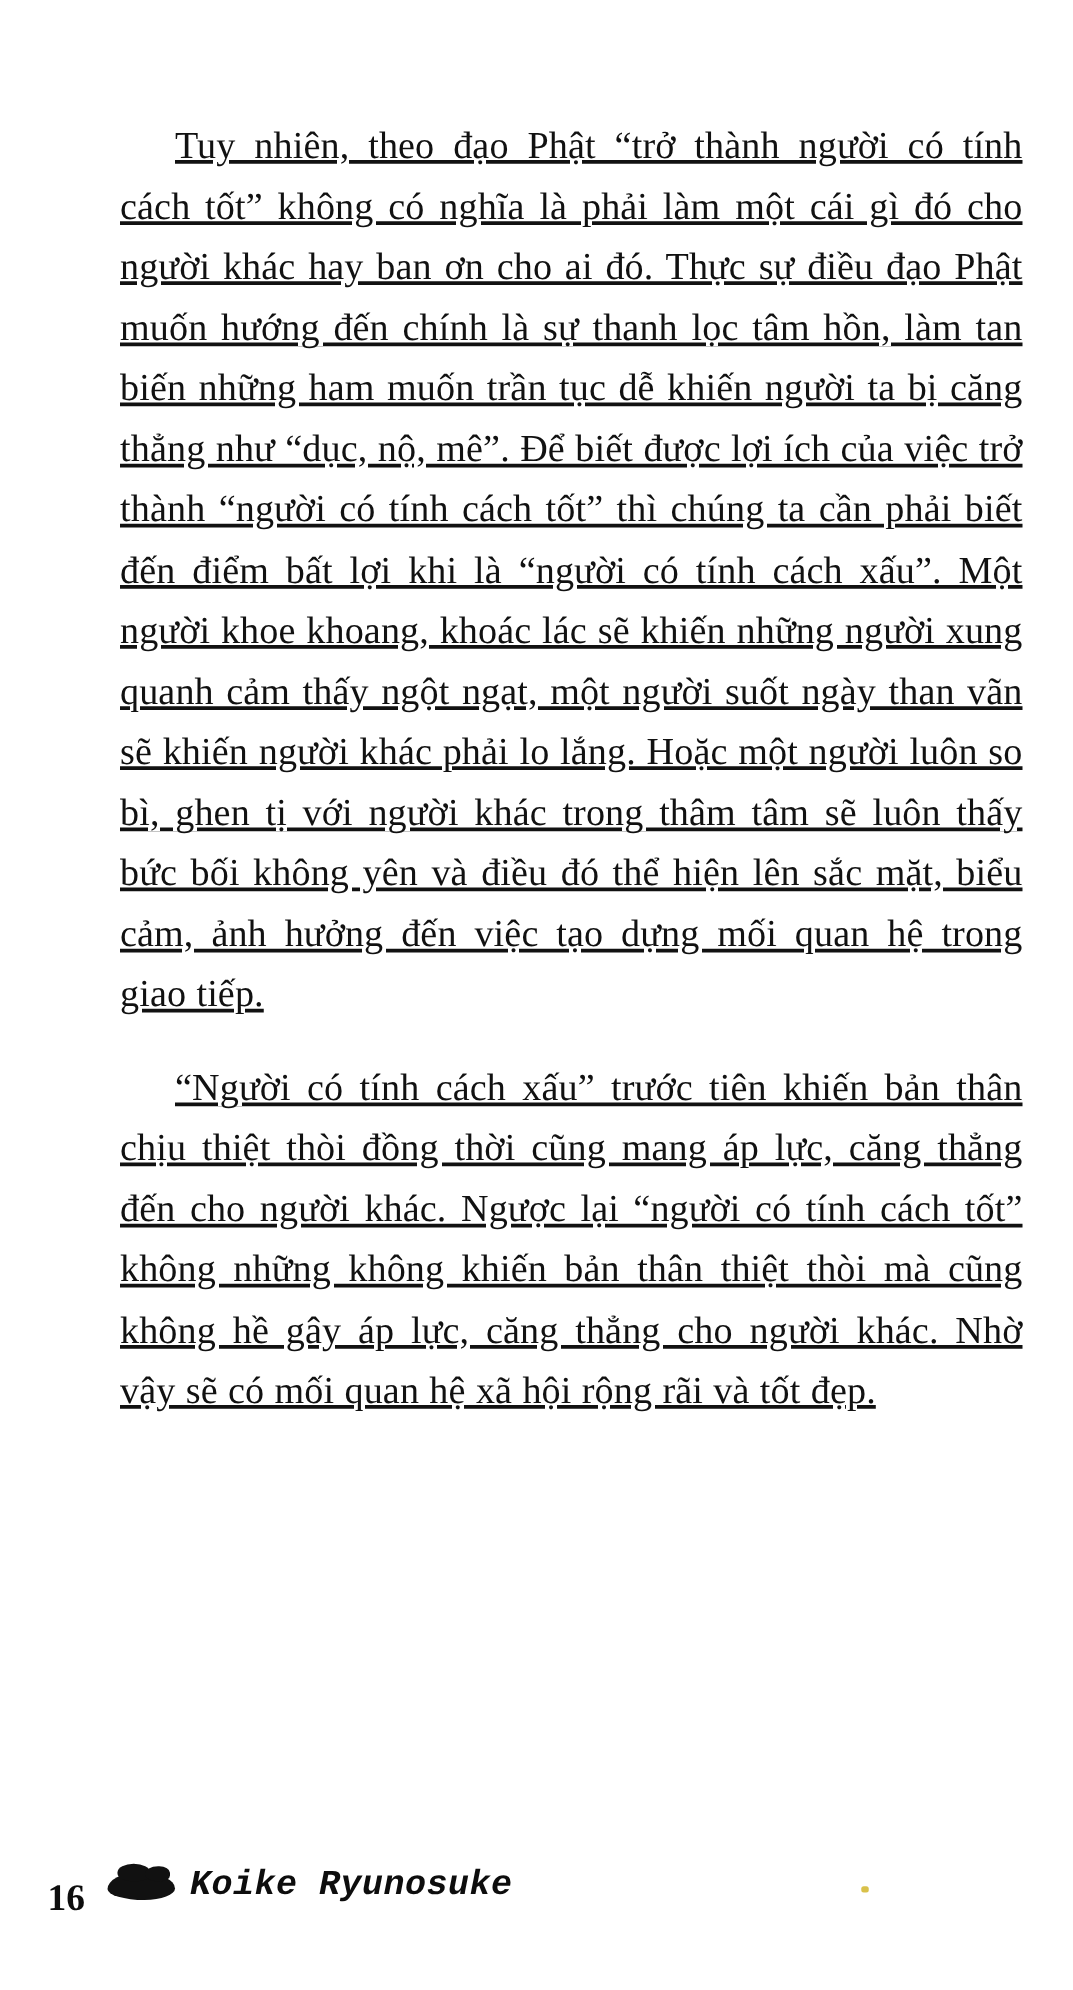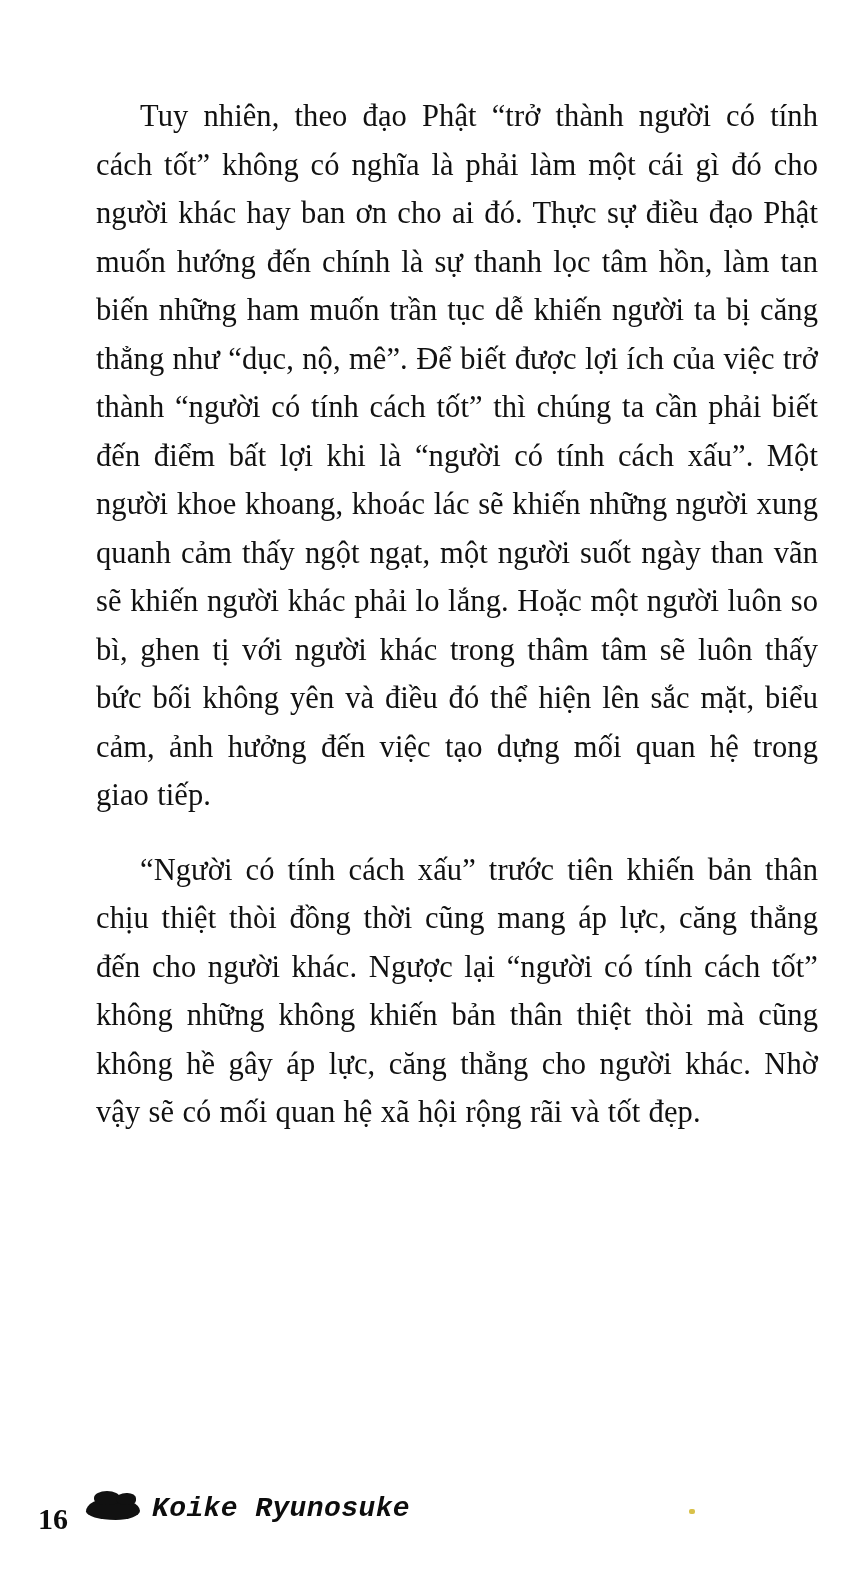--- a/index.html
+++ b/index.html
@@ -39,20 +39,21 @@
     text-justify: inter-word;
     margin: 0 0 0 0;
     letter-spacing: 0.1px;
     word-spacing: 0.5px;
   }
   .para + .para {
     margin-top: 26px;
   }
   .para.indent {
     text-indent: 44px;
+    text-decoration: underline;
   }
 
   
   .footer {
     position: absolute;
     left: 0;
     bottom: 0;
     width: 858px;
     height: 150px;
   }

